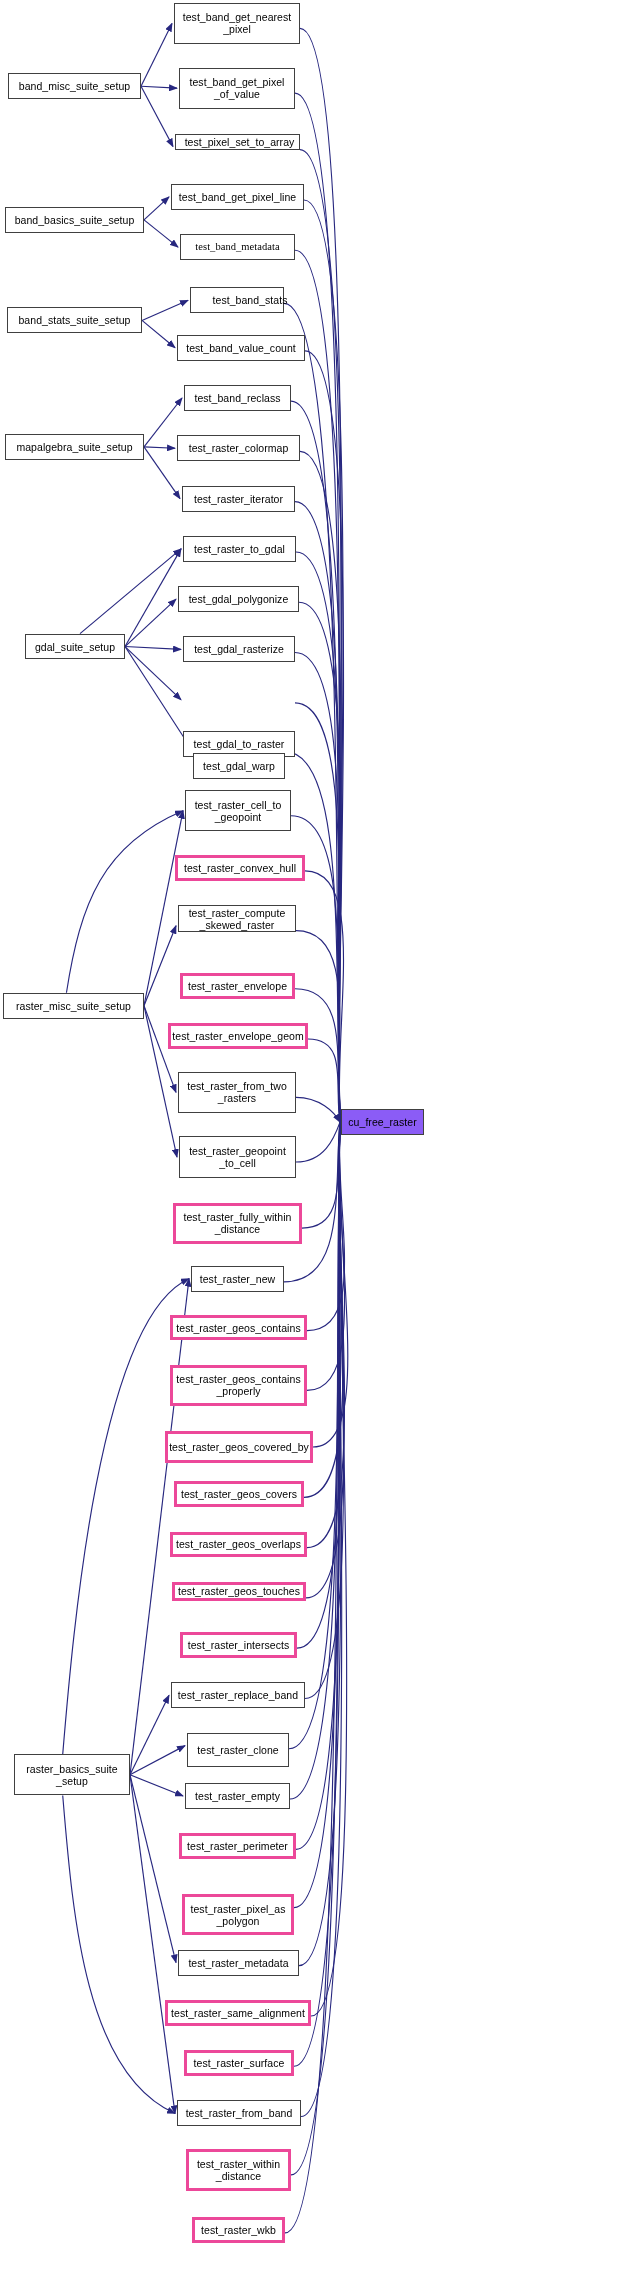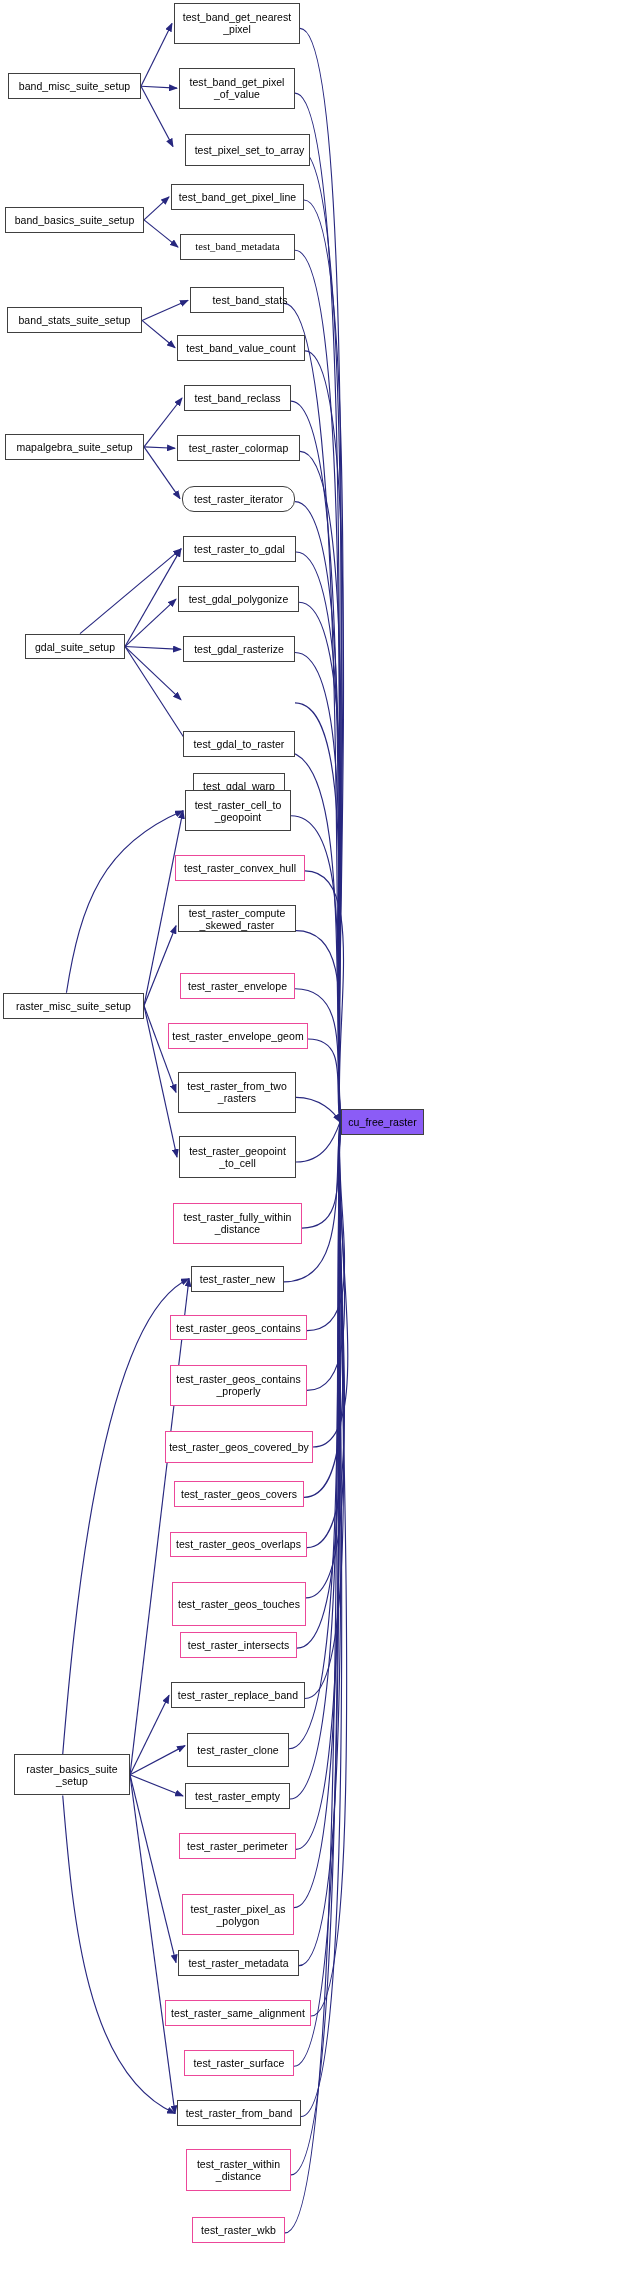--- a/index.html
+++ b/index.html
@@ -34,21 +34,21 @@
     border: 1px solid #000000;
     color: #000000;
     font-size: 10.5px;
     line-height: 12px;
     letter-spacing: 0.05px;
     white-space: pre-line;
     padding: 0 2px;
     z-index: 2;
   }
   .node.red {
-    border: 1px solid #ec4899;
+    border: 3px solid #ec4899;
   }
   .node.thick {
     border: 1.6px solid #404040;
   }
   .node.center {
     border: 1.6px solid #404040;
     background: #8b5cf6;
   }
 </style>
 </head>
@@ -141,54 +141,54 @@
       <div class="node thick" style="left: 7px; top: 307.456px; width: 135px; height: 25.9182px;">band_stats_suite_setup</div>
       <div class="node thick" style="left: 5px; top: 433.886px; width: 139px; height: 25.9182px;">mapalgebra_suite_setup</div>
       <div class="node thick" style="left: 25px; top: 633.589px; width: 100px; height: 25.9182px;">gdal_suite_setup</div>
       <div class="node thick" style="left: 3px; top: 992.766px; width: 141px; height: 25.9182px;">raster_misc_suite_setup</div>
       <div class="node thick" style="left: 14px; top: 1754.22px; width: 116px; height: 41.2335px;">raster_basics_suite
 _setup</div>
       <div class="node thick" style="left: 174px; top: 2.87342px; width: 126px; height: 41.2335px;">test_band_get_nearest
 _pixel</div>
       <div class="node thick" style="left: 179px; top: 67.5253px; width: 116px; height: 41.2335px;">test_band_get_pixel
 _of_value</div>
-      <div class="node thick" style="left: 185px; top: 133.614px; width: 125px; height: 32px; padding-left: 6px;">test_pixel_set_to_array</div>
+      <div class="node thick" style="left: 175px; top: 133.614px; width: 125px; height: 16px; padding-left: 6px;">test_pixel_set_to_array</div>
       <div class="node thick" style="left: 171px; top: 183.899px; width: 133px; height: 25.9182px;">test_band_get_pixel_line</div>
       <div class="node thick" style="left: 180px; top: 234.184px; width: 115px; height: 25.9182px; font-family: Liberation Serif, serif;">test_band_metadata</div>
       <div class="node thick" style="left: 190px; top: 287.342px; width: 94px; height: 25.9182px; padding-left: 28px;">test_band_stats</div>
       <div class="node thick" style="left: 177px; top: 334.753px; width: 128px; height: 25.9182px;">test_band_value_count</div>
       <div class="node thick" style="left: 184px; top: 385.038px; width: 107px; height: 25.9182px;">test_band_reclass</div>
       <div class="node thick" style="left: 177px; top: 435.323px; width: 123px; height: 25.9182px;">test_raster_colormap</div>
-      <div class="node thick" style="left: 182px; top: 485.608px; width: 113px; height: 25.9182px; border-radius: 12px;">test_raster_iterator</div>
+      <div class="node thick" style="left: 182px; top: 485.608px; width: 113px; height: 25.9182px;">test_raster_iterator</div>
       <div class="node thick" style="left: 183px; top: 535.892px; width: 113px; height: 25.9182px;">test_raster_to_gdal</div>
       <div class="node thick" style="left: 178px; top: 586.177px; width: 121px; height: 25.9182px;">test_gdal_polygonize</div>
       <div class="node thick" style="left: 183px; top: 636.462px; width: 112px; height: 25.9182px;">test_gdal_rasterize</div>
       <div class="node thick" style="left: 183px; top: 686.747px; width: 112px; height: 25.9182px; margin-top: 44px;">test_gdal_to_raster</div>
-      <div class="node thick" style="left: 193px; top: 773px; width: 92px; height: 25.9182px;">test_gdal_warp</div>
+      <div class="node thick" style="left: 193px; top: 753px; width: 92px; height: 25.9182px;">test_gdal_warp</div>
       <div class="node thick" style="left: 185px; top: 790.19px; width: 106px; height: 41.2335px;">test_raster_cell_to
 _geopoint</div>
       <div class="node red" style="left: 175px; top: 854.842px; width: 130px; height: 25.9182px;">test_raster_convex_hull</div>
       <div class="node thick" style="left: 178px; top: 905.127px; width: 118px; height: 27px;">test_raster_compute
 _skewed_raster</div>
       <div class="node red" style="left: 180px; top: 972.652px; width: 115px; height: 25.9182px;">test_raster_envelope</div>
       <div class="node red" style="left: 168px; top: 1022.94px; width: 140px; height: 25.9182px;">test_raster_envelope_geom</div>
       <div class="node thick" style="left: 178px; top: 1071.78px; width: 118px; height: 41.2335px;">test_raster_from_two
 _rasters</div>
       <div class="node thick" style="left: 179px; top: 1136.44px; width: 117px; height: 41.2335px;">test_raster_geopoint
 _to_cell</div>
       <div class="node red" style="left: 173px; top: 1202.53px; width: 129px; height: 41.2335px;">test_raster_fully_within
 _distance</div>
       <div class="node thick" style="left: 191px; top: 1265.74px; width: 93px; height: 25.9182px;">test_raster_new</div>
       <div class="node red" style="left: 170px; top: 1314.59px; width: 137px; height: 25.9182px;">test_raster_geos_contains</div>
       <div class="node red" style="left: 170px; top: 1364.87px; width: 137px; height: 41.2335px;">test_raster_geos_contains
 _properly</div>
       <div class="node red" style="left: 165px; top: 1430.96px; width: 148px; height: 32px;">test_raster_geos_covered_by</div>
       <div class="node red" style="left: 174px; top: 1481.25px; width: 130px; height: 25.9182px;">test_raster_geos_covers</div>
       <div class="node red" style="left: 170px; top: 1531.53px; width: 137px; height: 25.9182px;">test_raster_geos_overlaps</div>
-      <div class="node red" style="left: 172px; top: 1581.82px; width: 134px; height: 44px;">test_raster_geos_touches</div>
+      <div class="node red" style="left: 172px; top: 1581.82px; width: 134px; height: 19px;">test_raster_geos_touches</div>
       <div class="node red" style="left: 180px; top: 1632.1px; width: 117px; height: 25.9182px;">test_raster_intersects</div>
       <div class="node thick" style="left: 171px; top: 1682.39px; width: 134px; height: 25.9182px;">test_raster_replace_band</div>
       <div class="node thick" style="left: 187px; top: 1732.67px; width: 102px; height: 34px;">test_raster_clone</div>
       <div class="node thick" style="left: 185px; top: 1782.96px; width: 105px; height: 25.9182px;">test_raster_empty</div>
       <div class="node red" style="left: 179px; top: 1833.24px; width: 117px; height: 25.9182px;">test_raster_perimeter</div>
       <div class="node red" style="left: 182px; top: 1882.09px; width: 112px; height: 41.2335px; margin-top: 12px;">test_raster_pixel_as
 _polygon</div>
       <div class="node thick" style="left: 178px; top: 1949.61px; width: 121px; height: 25.9182px;">test_raster_metadata</div>
       <div class="node red" style="left: 165px; top: 1999.9px; width: 146px; height: 25.9182px;">test_raster_same_alignment</div>
       <div class="node red" style="left: 184px; top: 2050.18px; width: 110px; height: 25.9182px;">test_raster_surface</div>

